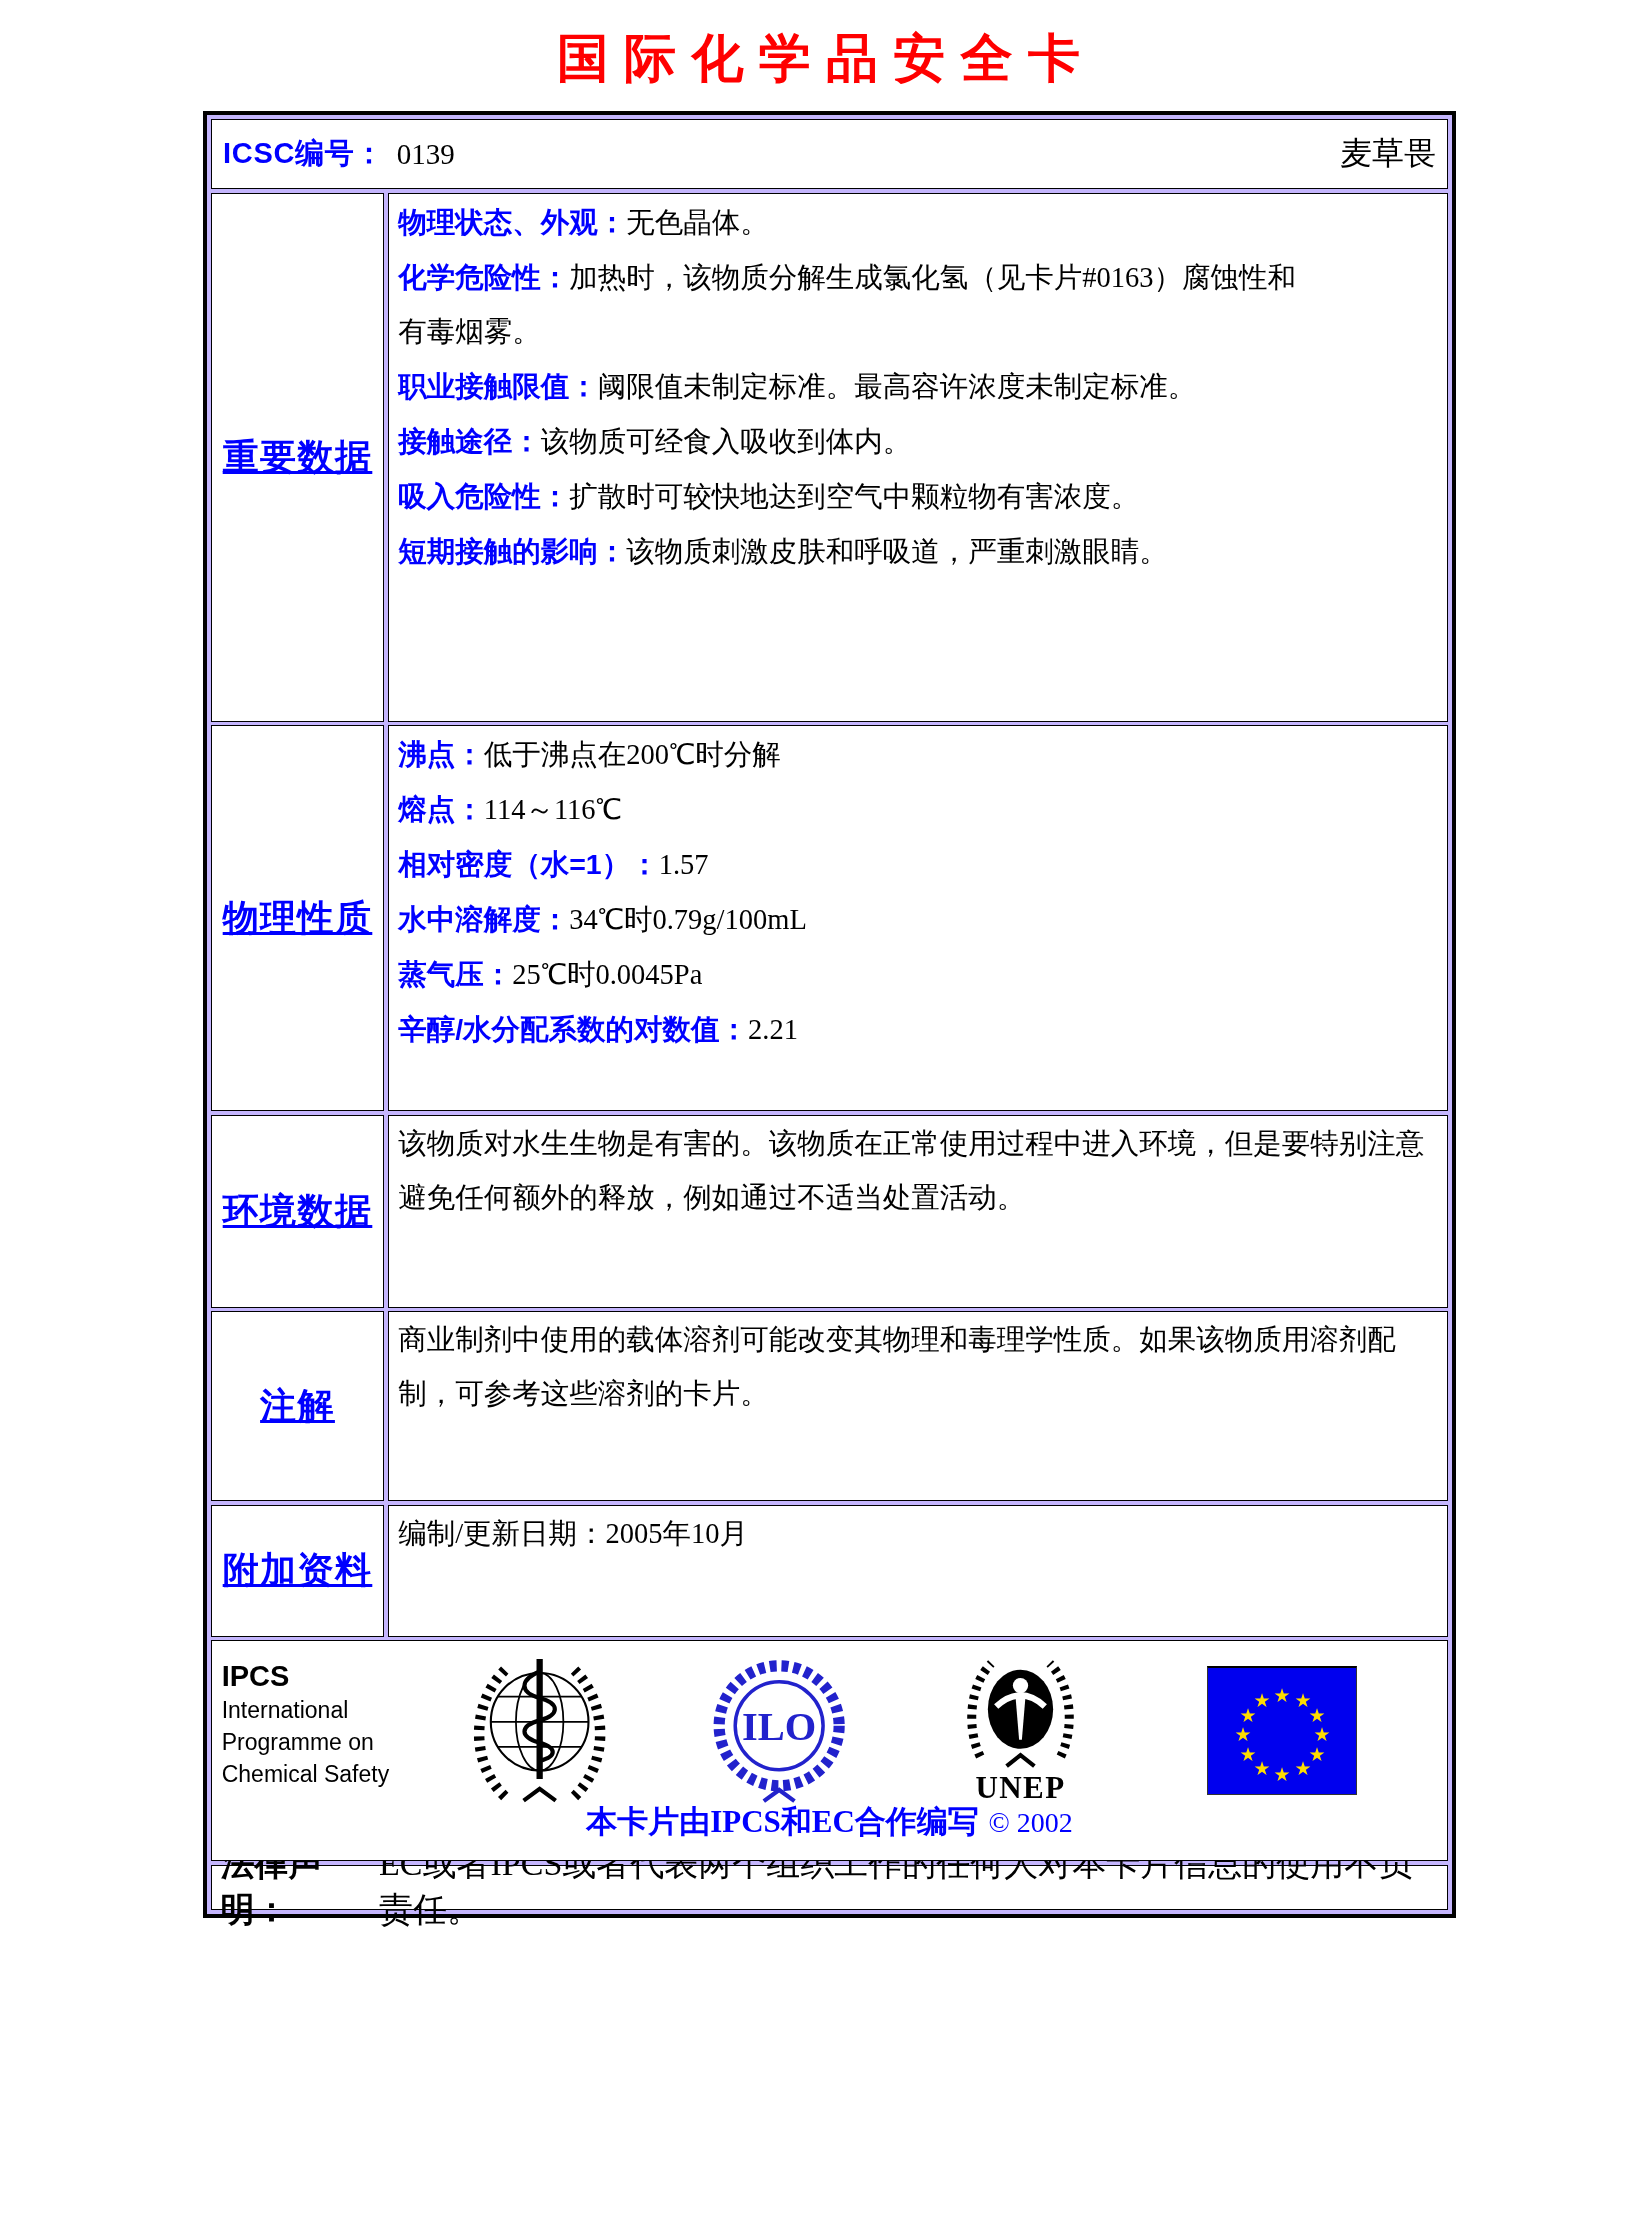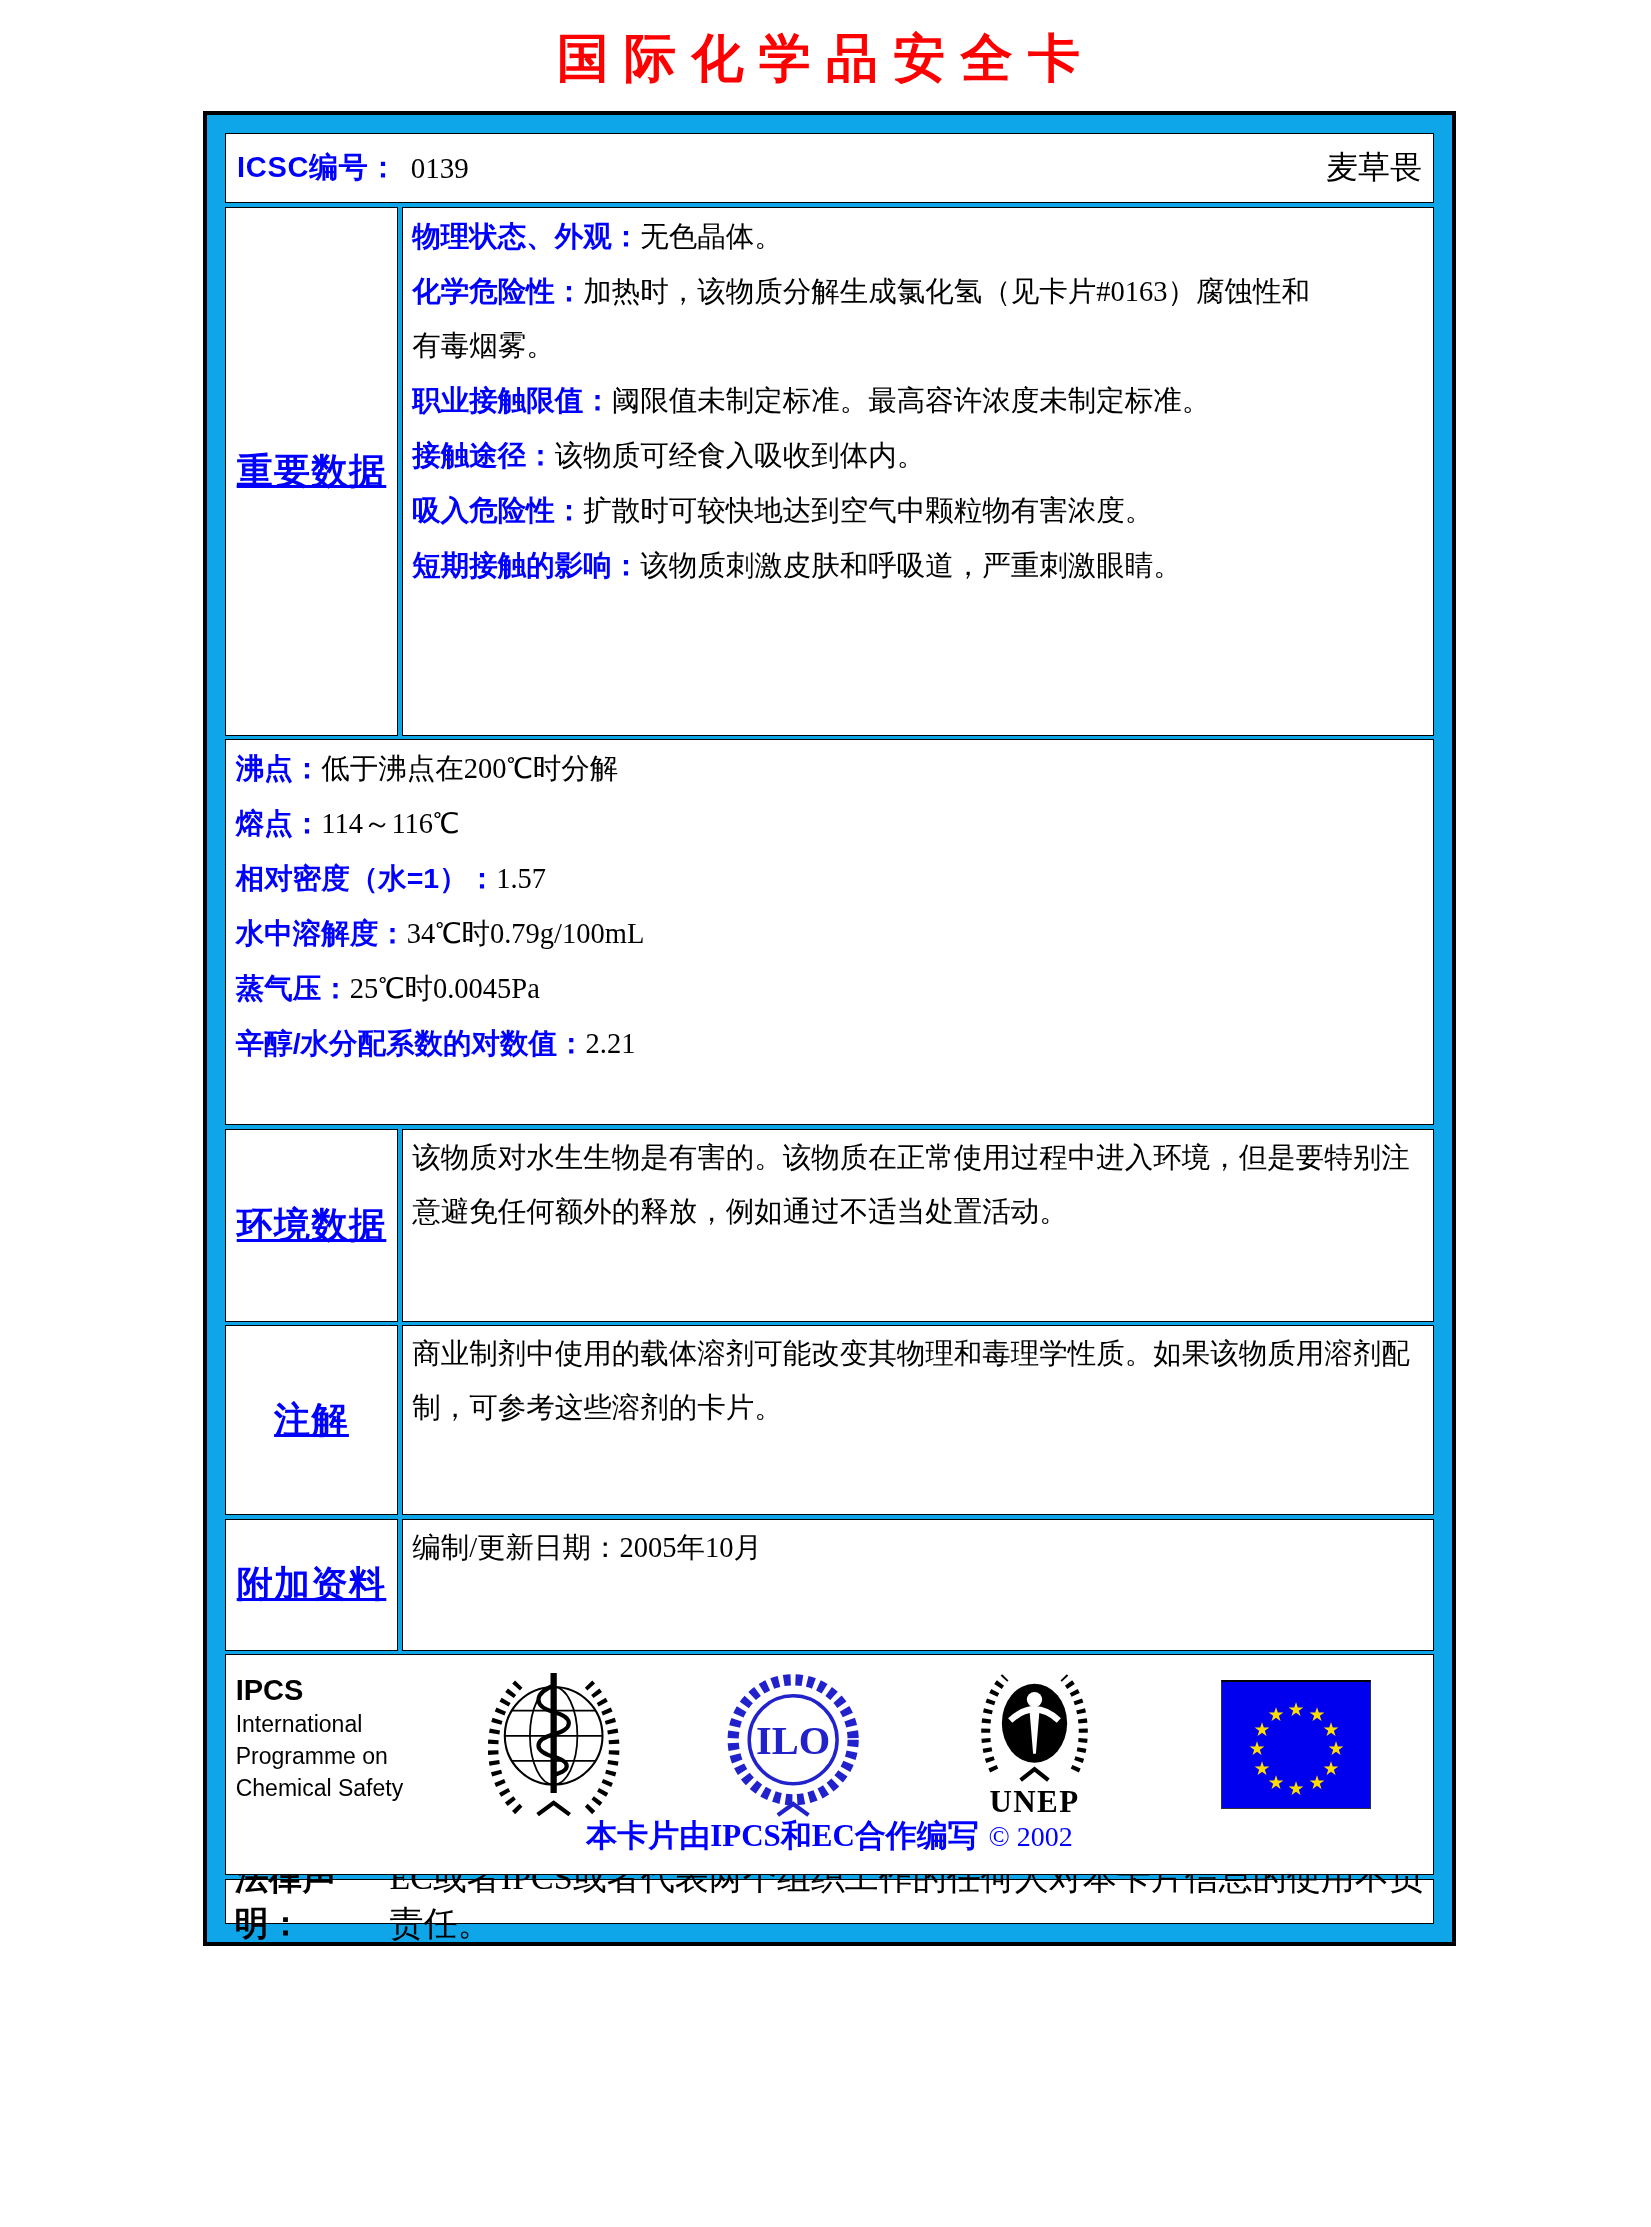--- a/index.html
+++ b/index.html
@@ -19,22 +19,22 @@
     font-size: 52px;
     letter-spacing: 15.3px;
     color: #ff0000;
   }
 
   
   .card {
     position: absolute; left: 203px; top: 111px;
     width: 1253px;
     border: 4.2px solid #000;
-    background: #0ea5e9;
-    padding: 18px;
+    background: #c4b5fd;
+    padding: 4px;
     display: flex; flex-direction: column; gap: 3.5px;
   }
   .row { display: flex; gap: 3.5px; width: 100%; }
   .cell { border: 1.4px solid #000; background: #fff; }
 
   .label-cell {
     width: 173px; flex: 0 0 173px;
     display: flex; align-items: center; justify-content: center;
     font-family: "Liberation Sans", sans-serif;
     font-weight: bold;
@@ -170,20 +170,21 @@
       <p>
         <span class="kv-label">吸入危险性：</span><span class="kv-value">扩散时可较快地达到空气中颗粒物有害浓度。</span>
       </p>
       <p>
         <span class="kv-label">短期接触的影响：</span><span class="kv-value">该物质刺激皮肤和呼吸道，严重刺激眼睛。</span>
       </p>
     </div>
   </div>
 
   <div class="row r3">
+    <div class="cell label-cell">物理性质</div>
     <div class="cell content-cell">
       <p>
         <span class="kv-label">沸点：</span><span class="kv-value">低于沸点在200℃时分解</span>
       </p>
       <p>
         <span class="kv-label">熔点：</span><span class="kv-value">114～116℃</span>
       </p>
       <p>
         <span class="kv-label">相对密度（水=1）：</span><span class="kv-value">1.57</span>
       </p>

